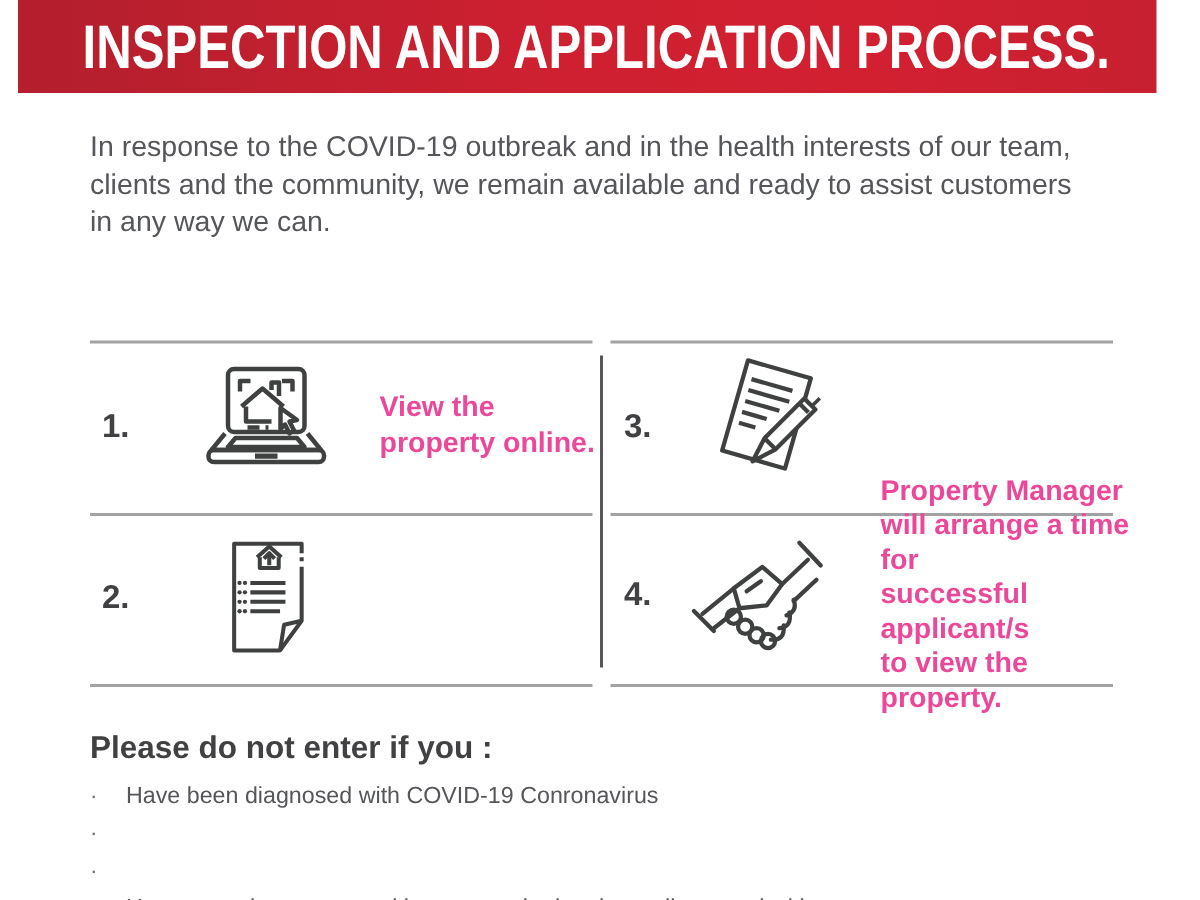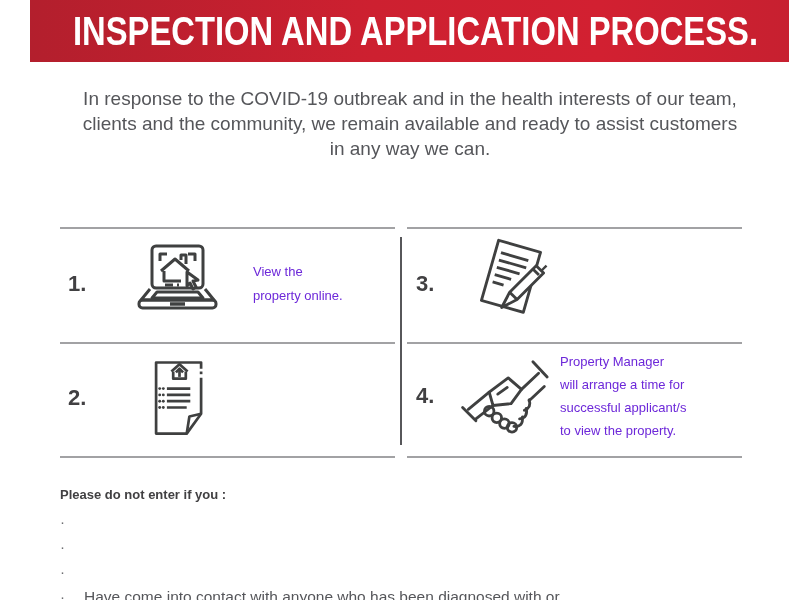--- a/index.html
+++ b/index.html
@@ -3,51 +3,51 @@
 <meta charset="utf-8">
 <style>
   * { margin:0; padding:0; box-sizing:border-box; }
   html,body { background:#ffffff; }
   .stage {
     position:relative; width:800px; height:600px; background:#ffffff;
     overflow:hidden; font-family:"Liberation Sans", sans-serif;
   }
   
   .banner {
-    position:absolute; left:30px; top:0; width:759px; height:62px;
+    position:absolute; left:12px; top:0; width:759px; height:62px;
     background:linear-gradient(90deg,#b31f2d 0%, #cd2030 45%, #d22031 75%, #c72030 100%);
   }
   .banner svg { display:block; width:759px; height:62px; }
   
-  .intro { position:absolute; left:60px; top:86px; width:700px; color:#55565a;text-align:center; }
+  .intro { position:absolute; left:60px; top:86px; width:700px; color:#55565a; }
   .intro p { font-size:19px; line-height:25px; white-space:pre-line; margin-bottom:14px; }
   
   .hline { position:absolute; height:2px; background:#a2a2a4; width:335px; }
   .vline { position:absolute; left:400px; top:237px; width:2px; height:208px; background:#57575a; }
   
   .step { position:absolute; display:flex; align-items:center; height:104px; }
   .step-number { font-size:22px; font-weight:bold; color:#414042; flex:0 0 auto; }
   .icon-box { display:flex; align-items:center; justify-content:center; flex:0 0 auto; }
   .step-label {
-    font-size:13px; font-weight:normal; color:#6d28d9; line-height:24px; white-space:pre-line;
+    font-size:19px; font-weight:bold; color:#ec4899; line-height:24px; white-space:pre-line;
   }
   .cell-1 { left:60px;  top:232px; width:338px; }
   .cell-3 { left:410px; top:232px; width:350px; }
   .cell-2 { left:60px;  top:346px; width:338px; }
   .cell-4 { left:410px; top:344px; width:350px; }
   .cell-1 .step-number, .cell-2 .step-number { width:45px; padding-left:8px; }
   .cell-3 .step-number, .cell-4 .step-number { width:42px; padding-left:6px; }
   .cell-1 .icon-box, .cell-2 .icon-box { width:148px; }
   .cell-3 .icon-box { width:118px; }
   .cell-4 .icon-box { width:100px; margin-right:8px; }
-  .cell-4 .step-label { line-height:23px; }
+  .cell-4 .step-label { line-height:23px;margin-left:27px; }
   .icon-stroke { stroke:#3f4040; fill:none; stroke-width:3; stroke-linejoin:round; }
   
   .warning { position:absolute; left:60px; top:487px; width:700px; }
-  .warning-heading { font-size:13px; font-weight:bold; color:#414042; margin-bottom:9px; }
+  .warning-heading { font-size:21px; font-weight:bold; color:#414042; margin-bottom:9px; }
   .warning-item { display:flex; font-size:15.5px; color:#55565a; line-height:21px; margin-bottom:4px; }
   .warning-item .bullet { width:24px; flex:0 0 auto; color:#6d6e71; font-size:15px; }
   .warning-item .item-text { white-space:pre-line; }
 </style>
 </head>
 <body>
 
 <div class="stage">
 
   <div class="banner">
@@ -165,20 +165,21 @@
 will arrange a time for
 successful applicant/s
 to view the property.</div>
   </div>
 
   <div class="warning">
     <div class="warning-heading">Please do not enter if you :</div>
     <div>
       <div class="warning-item">
         <span class="bullet">·</span>
+        <span class="item-text">Have been diagnosed with COVID-19 Conronavirus</span>
       </div>
       <div class="warning-item">
         <span class="bullet">·</span>
       </div>
       <div class="warning-item">
         <span class="bullet">·</span>
       </div>
       <div class="warning-item">
         <span class="bullet">·</span>
         <span class="item-text">Have come into contact with anyone who has been diagnosed with or

